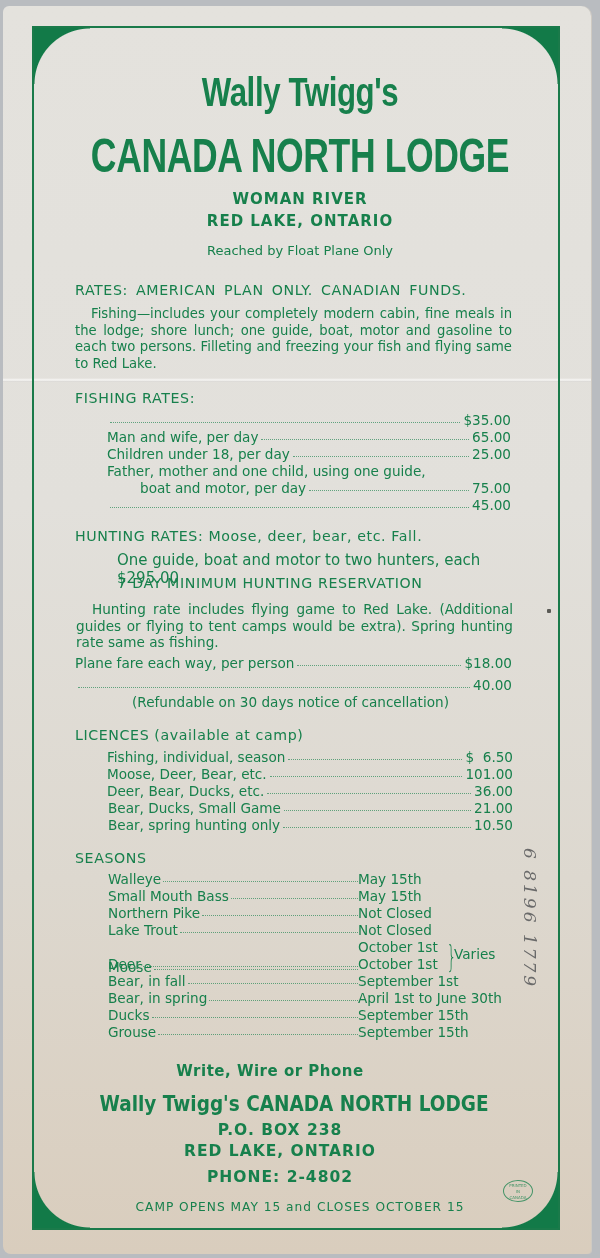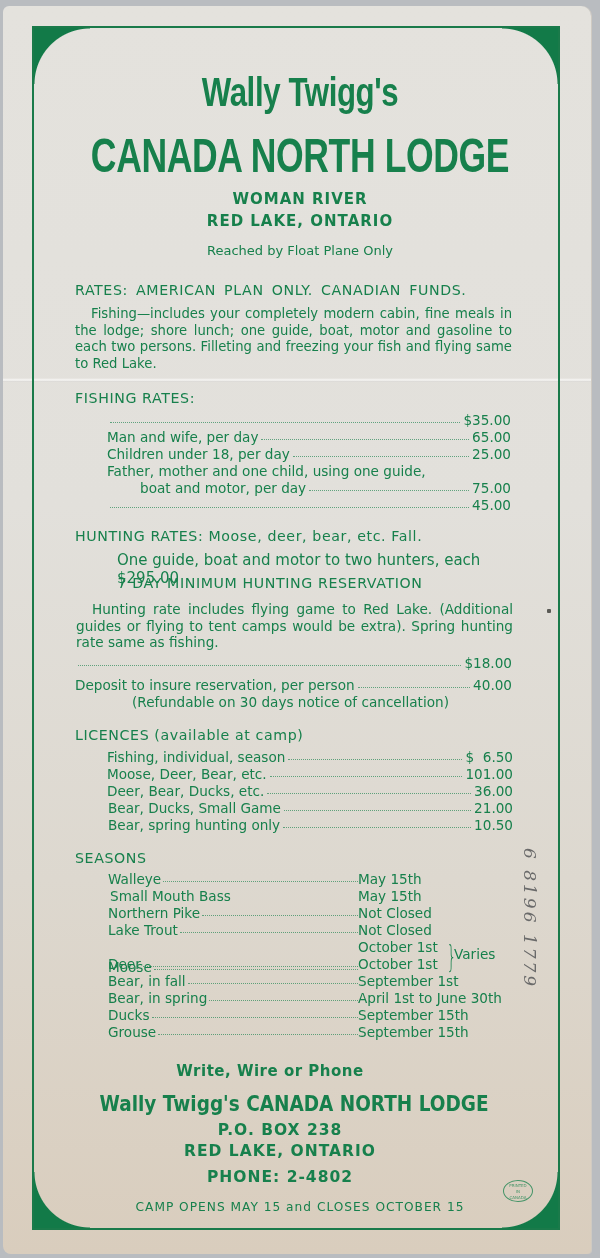--- a/index.html
+++ b/index.html
@@ -123,25 +123,25 @@
 <div class="row g" style="left:107px; top:497px; width:404px;">
     <span class="dots"></span>
     <span class="val">45.00</span>
 </div>
 
 <div class="abs g hdr" style="left:75px; top:528px;">HUNTING RATES: Moose, deer, bear, etc. Fall.</div>
 <div class="abs g" style="left:117px; top:551px; width:405px; font-size:15px; ">One guide, boat and motor to two hunters, each $295.00</div>
 <div class="abs g hdr" style="left:0; width:540px; text-align:center; top:575px; padding-left:0;">7 DAY MINIMUM HUNTING RESERVATION</div>
 <div class="abs g body-txt justify" style="left:76px; top:601px; width:437px; text-indent:16px; font-size:13.6px;">Hunting rate includes flying game to Red Lake. (Additional guides or flying to tent camps would be extra). Spring hunting rate same as fishing.</div>
 <div class="row g" style="left:75px; top:655px; width:437px;">
+  <span class="lbl">Plane fare each way, per person</span>
     <span class="dots"></span>
     <span class="val">$18.00</span>
 </div>
 <div class="row g" style="left:75px; top:677px; width:437px;">
-  <span class="lbl">Deposit to insure reservation, per person</span>
     <span class="dots"></span>
     <span class="val">40.00</span>
 </div>
 <div class="abs g" style="left:132px; top:694px; font-size:13.6px;">(Refundable on 30 days notice of cancellation)</div>
 
 <div class="abs g hdr" style="left:75px; top:727px;">LICENCES (available at camp)</div>
 <div class="row g" style="left:107px; top:749px; width:406px;">
   <span class="lbl">Fishing, individual, season</span>
     <span class="dots"></span>
     <span class="val" style="white-space:pre;">$  6.50</span>
@@ -168,21 +168,21 @@
 </div>
 
 <div class="abs g hdr" style="left:75px; top:850px;">SEASONS</div>
 
 <div class="srow g" style="top:871px;">
     <span>Walleye</span>
     <span class="dots"></span>
   </div>
 <div class="sval g" style="top:871px;">May 15th</div>
 
-<div class="srow g" style="top:888px;flex-direction:column;">
+<div class="srow g" style="top:888px;">
     <span>Small Mouth Bass</span>
     <span class="dots"></span>
   </div>
 <div class="sval g" style="top:888px;">May 15th</div>
 
 <div class="srow g" style="top:905px;">
     <span>Northern Pike</span>
     <span class="dots"></span>
   </div>
 <div class="sval g" style="top:905px;">Not Closed</div>

